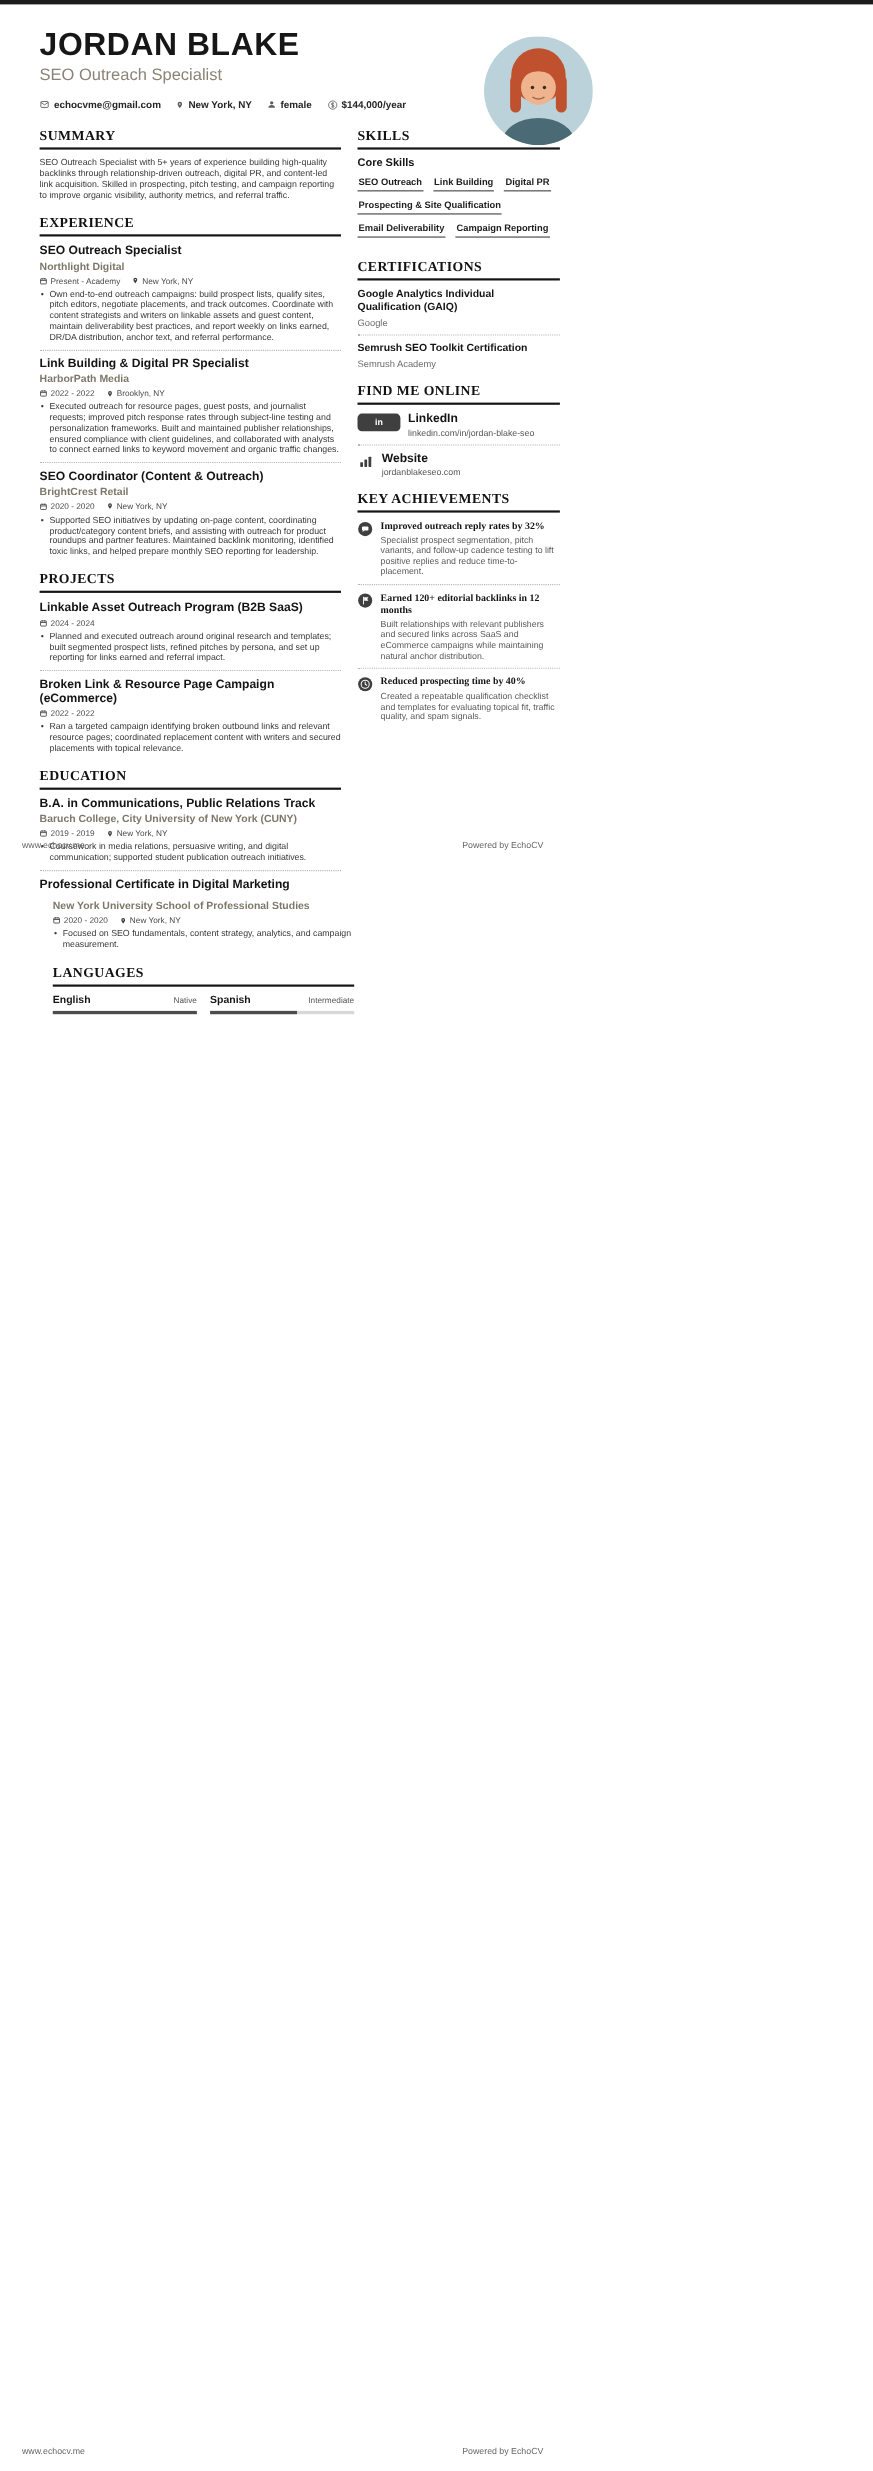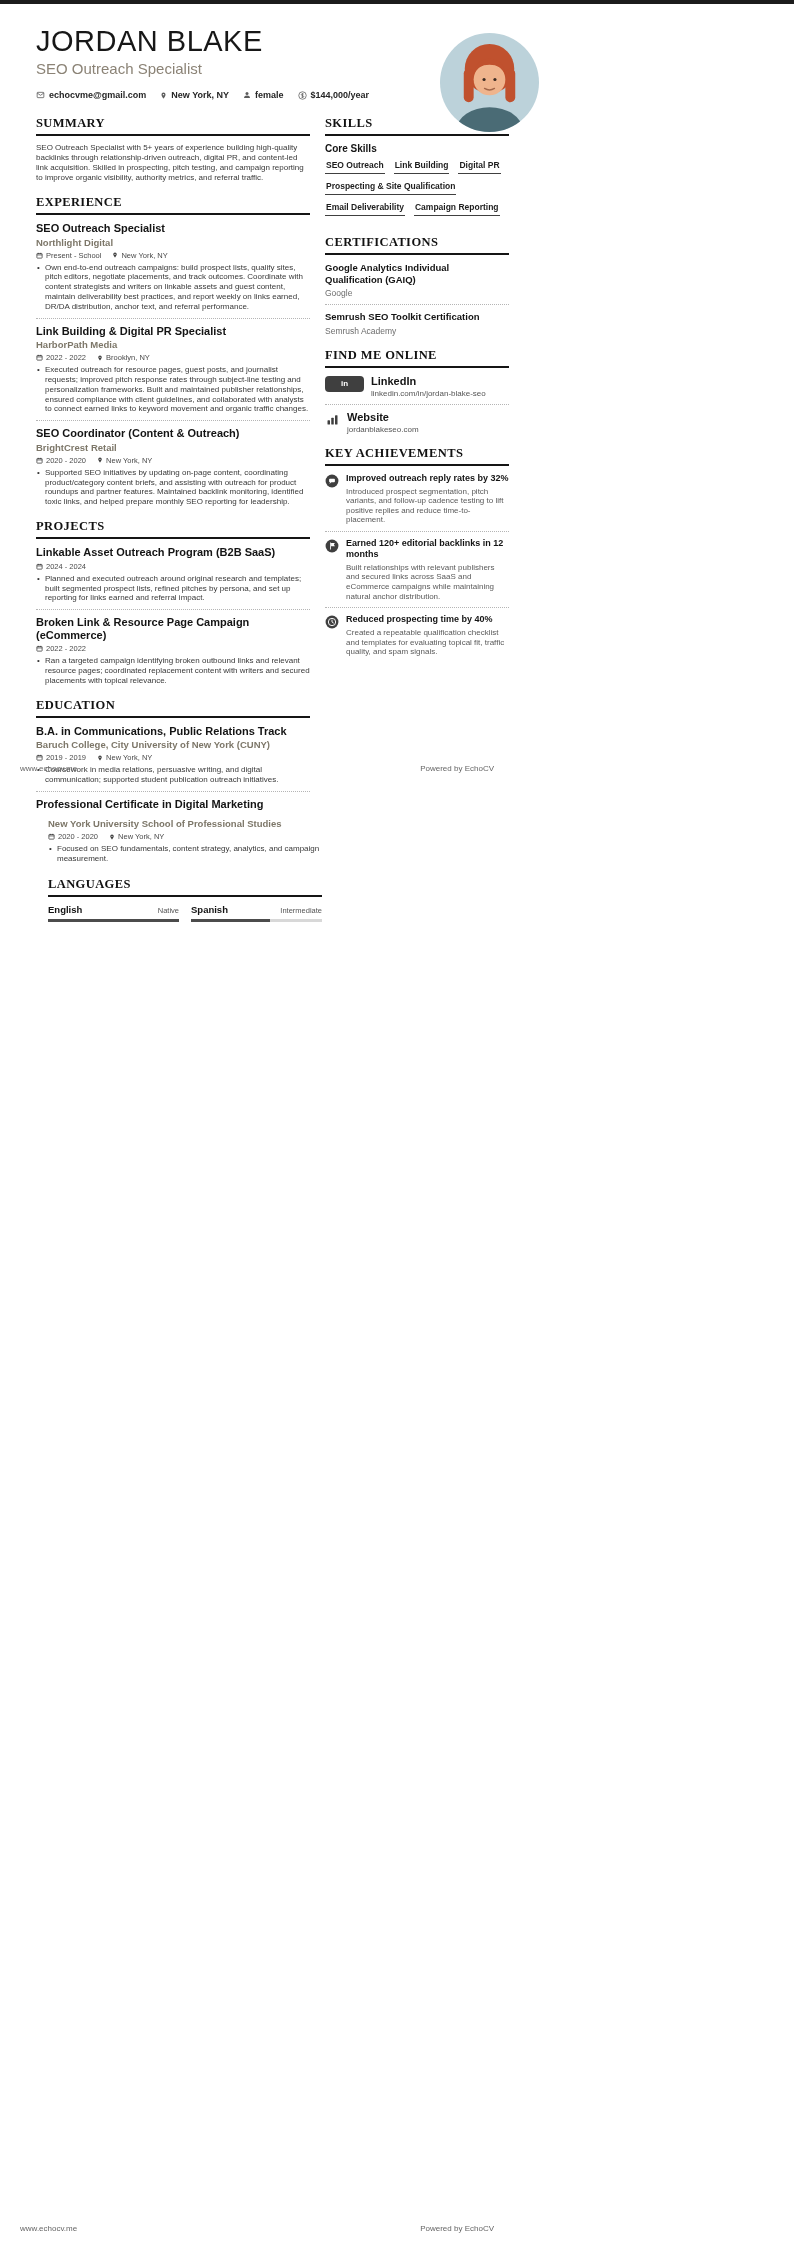--- a/index.html
+++ b/index.html
@@ -1,21 +1,21 @@
 <!DOCTYPE html>
 <html><head>
 <meta charset="utf-8">
 <style>
   * { margin:0; padding:0; box-sizing:border-box; }
   body { background:#fff; font-family:"Liberation Sans","DejaVu Sans",sans-serif; }
   .page { position:relative; width:794px; height:2246px; background:#fff; overflow:hidden; color:#222; }
   .top-border { position:absolute; top:0; left:0; width:794px; height:4px; background:#1c1c1c; }
 
   .header { position:absolute; left:36px; top:26px; width:395px; }
-  .name { font-size:29px; font-weight:400; letter-spacing:.5px; color:#171717; line-height:1.05; }
+  .name { font-size:29px; font-weight:700; letter-spacing:.5px; color:#171717; line-height:1.05; }
   .subtitle { font-size:15px; color:#8b8376; margin-top:4px; font-weight:500; }
   .contact-row { display:flex; align-items:center; gap:14px; margin-top:13px; font-size:9px; font-weight:700; color:#262626; white-space:nowrap; }
   .contact-item { display:inline-flex; align-items:center; gap:4px; }
   .contact-item svg { color:#5c5c5c; flex:none; }
 
   .avatar { position:absolute; left:440px; top:33px; width:99px; height:99px; border-radius:50%; overflow:hidden; }
   .avatar svg { display:block; }
 
   .col-left { position:absolute; left:36px; top:116px; width:274px; }
   .col-right { position:absolute; left:325px; top:116px; width:184px; }
@@ -41,21 +41,21 @@
   .cissuer { font-size:8.5px; color:#6d6d6d; margin-top:3px; }
 
   .fmo { display:flex; gap:7px; align-items:flex-start; }
   .badge-icon { width:39px; height:16px; border-radius:4px; background:#3f3f3f; color:#fff; font-size:8px; font-weight:700; display:flex; align-items:center; justify-content:center; flex:none; margin-top:1px; }
   .bars-icon { flex:none; margin-top:1px; }
   .flabel { font-size:11px; font-weight:800; color:#141414; }
   .furl { font-size:8px; color:#555; margin-top:2px; }
 
   .ach { display:flex; gap:7px; align-items:flex-start; }
   .ach-icon { flex:none; margin-top:1px; }
-  .atitle { font-size:9px; font-weight:800; color:#141414; line-height:11px; }
+  .atitle { font-size:9px; font-weight:800; color:#141414; line-height:11px;font-family:Liberation Serif, serif; }
   .adesc { font-size:8px; color:#5a5a5a; line-height:9.6px; margin-top:3px; }
 
   .langs { display:flex; gap:12px; }
   .lang { width:131px; }
   .lang-top { display:flex; justify-content:space-between; align-items:baseline; }
   .lname { font-size:9.5px; font-weight:800; color:#141414; }
   .llevel { font-size:7.5px; color:#555; }
   .lbar { height:3px; background:#d8d8d8; margin-top:4px; }
   .lfill { height:100%; background:#4c4c4c; }
 
@@ -131,21 +131,21 @@
 
       <article>
         <h3 class="jtitle">SEO Outreach Specialist</h3>
         <div class="company">Northlight Digital</div>
         <div class="meta">
           <span class="meta-item">
             <svg width="7" height="7" viewBox="0 0 24 24" fill="none" stroke="currentColor" stroke-width="2.6">
                 <rect x="3" y="5" width="18" height="16" rx="2"></rect>
                 <path d="M3 10h18M8 3v4M16 3v4"></path>
               </svg>
-            <span>Present - School</span>
+            <span>Present - Academy</span>
           </span>
           <span class="meta-item">
             <svg width="6" height="8" viewBox="0 0 24 24" fill="currentColor">
                 <path d="M12 2a7 7 0 0 0-7 7c0 5 7 13 7 13s7-8 7-13a7 7 0 0 0-7-7zm0 9.5a2.5 2.5 0 1 1 0-5 2.5 2.5 0 0 1 0 5z"></path>
               </svg>
             <span>New York, NY</span>
           </span>
         </div>
         <ul class="bullets">
             <li>Own end-to-end outreach campaigns: build prospect lists, qualify sites, pitch editors, negotiate placements, and track outcomes. Coordinate with content strategists and writers on linkable assets and guest content, maintain deliverability best practices, and report weekly on links earned, DR/DA distribution, anchor text, and referral performance.</li>
@@ -326,21 +326,21 @@
       <h2 class="sec">KEY ACHIEVEMENTS</h2>
 
       <div class="ach">
         <svg class="ach-icon" width="14" height="14" viewBox="0 0 24 24">
             <circle cx="12" cy="12" r="11" fill="#3f3f3f"></circle>
             <rect x="7" y="8" width="10" height="6" rx="1.5" fill="#fff"></rect>
             <path d="M9 13.5l-1.6 3.2 3.6-2.2z" fill="#fff"></path>
           </svg>
         <div>
           <div class="atitle">Improved outreach reply rates by 32%</div>
-          <div class="adesc">Introduced prospect segmentation, pitch variants, and follow-up cadence testing to lift positive replies and reduce time-to-placement.</div>
+          <div class="adesc">Specialist prospect segmentation, pitch variants, and follow-up cadence testing to lift positive replies and reduce time-to-placement.</div>
         </div>
       </div>
       <div class="dotted"></div>
 
       <div class="ach">
         <svg class="ach-icon" width="14" height="14" viewBox="0 0 24 24">
             <circle cx="12" cy="12" r="11" fill="#3f3f3f"></circle>
             <rect x="8.6" y="6" width="1.4" height="12" fill="#fff"></rect>
             <path d="M10.4 6.8h6.6l-1.8 2.8 1.8 2.8h-6.6z" fill="#fff"></path>
           </svg>

